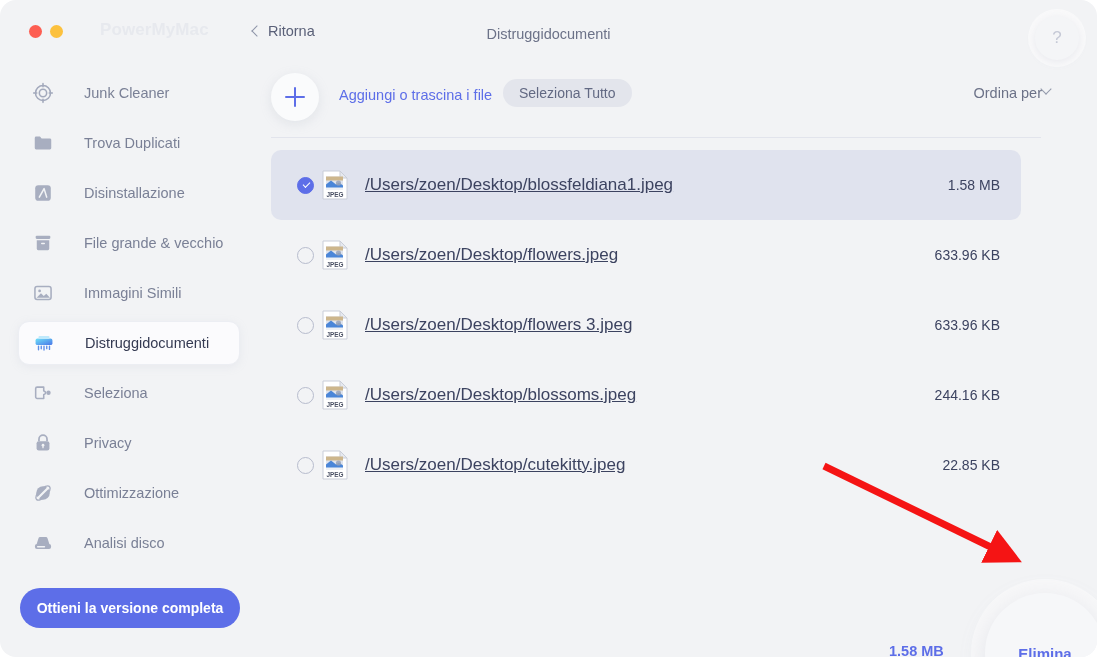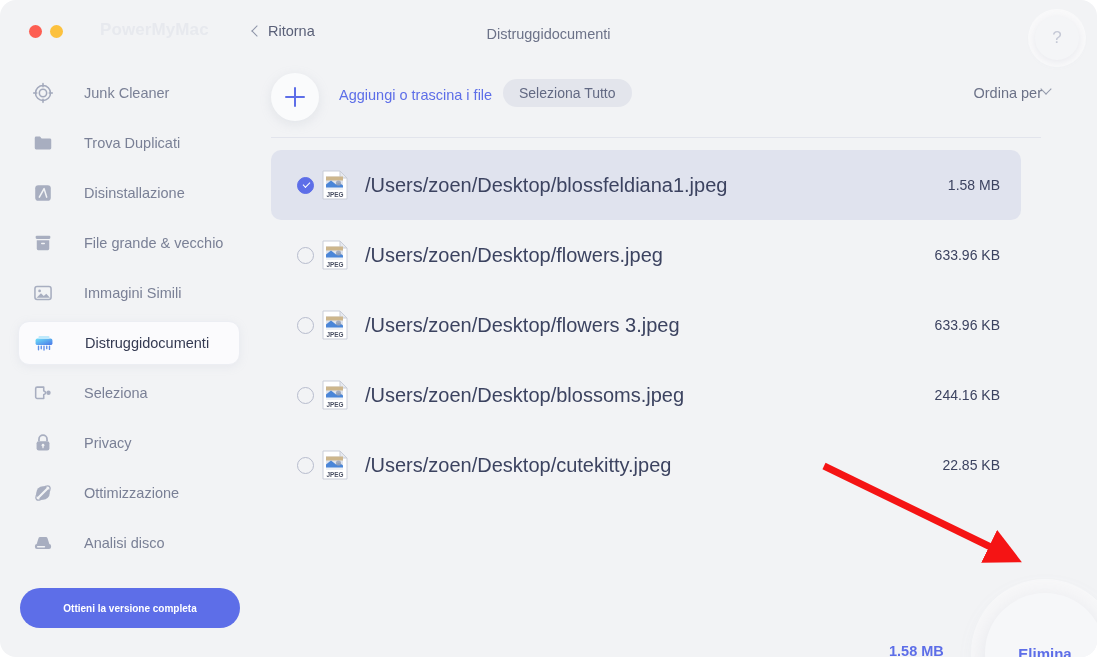--- a/index.html
+++ b/index.html
@@ -128,21 +128,21 @@
     display: block;
   }
 
   .cta {
     position: absolute;
     left: 20px; top: 528px;
     width: 220px; height: 40px;
     border-radius: 20px;
     background: #5d6ee8;
     color: #ffffff;
-    font-size: 10px;
+    font-size: 14px;
     font-weight: 700;
     display: flex;
     align-items: center;
     justify-content: center;
     cursor: pointer;
     border: none;
     font-family: inherit;
     text-align: center;
   }
 
@@ -268,23 +268,24 @@
 
   .ficon {
     position: absolute;
     left: 51px;
     width: 26px; height: 30px;
   }
 
   .fname {
     position: absolute;
     left: 94px;
-    font-size: 20px;
+    font-size: 17px;
     color: #3c4360;
     white-space: nowrap;
+    text-decoration: underline;
   }
 
   .fsize {
     position: absolute;
     right: 21px;
     font-size: 14px;
     color: #3c4360;
     white-space: nowrap;
   }
 

